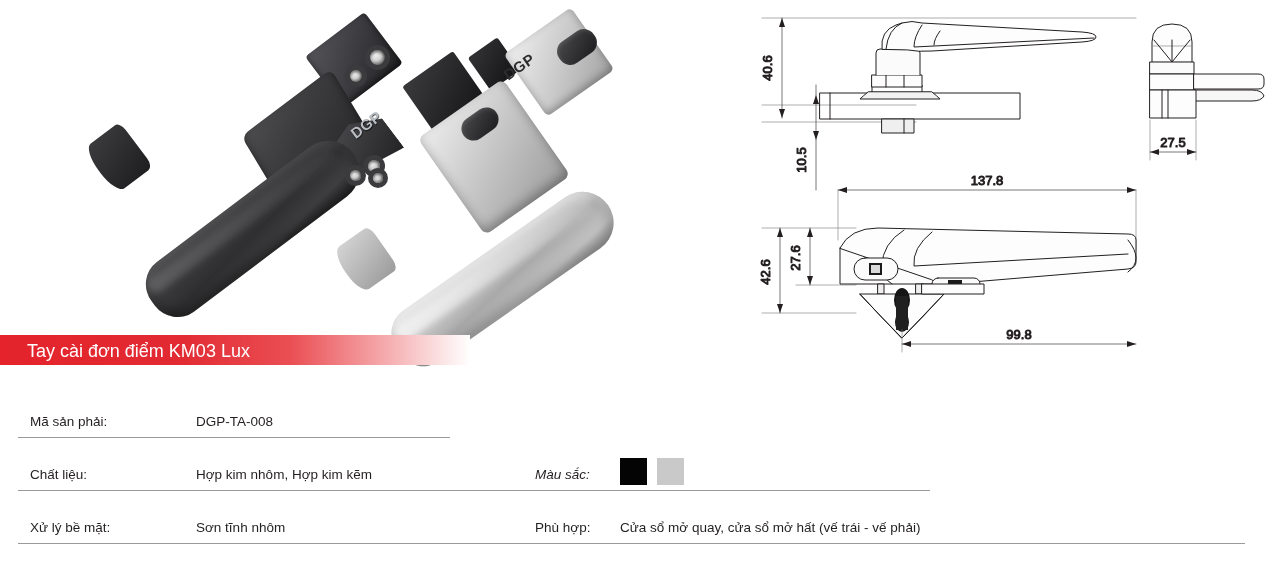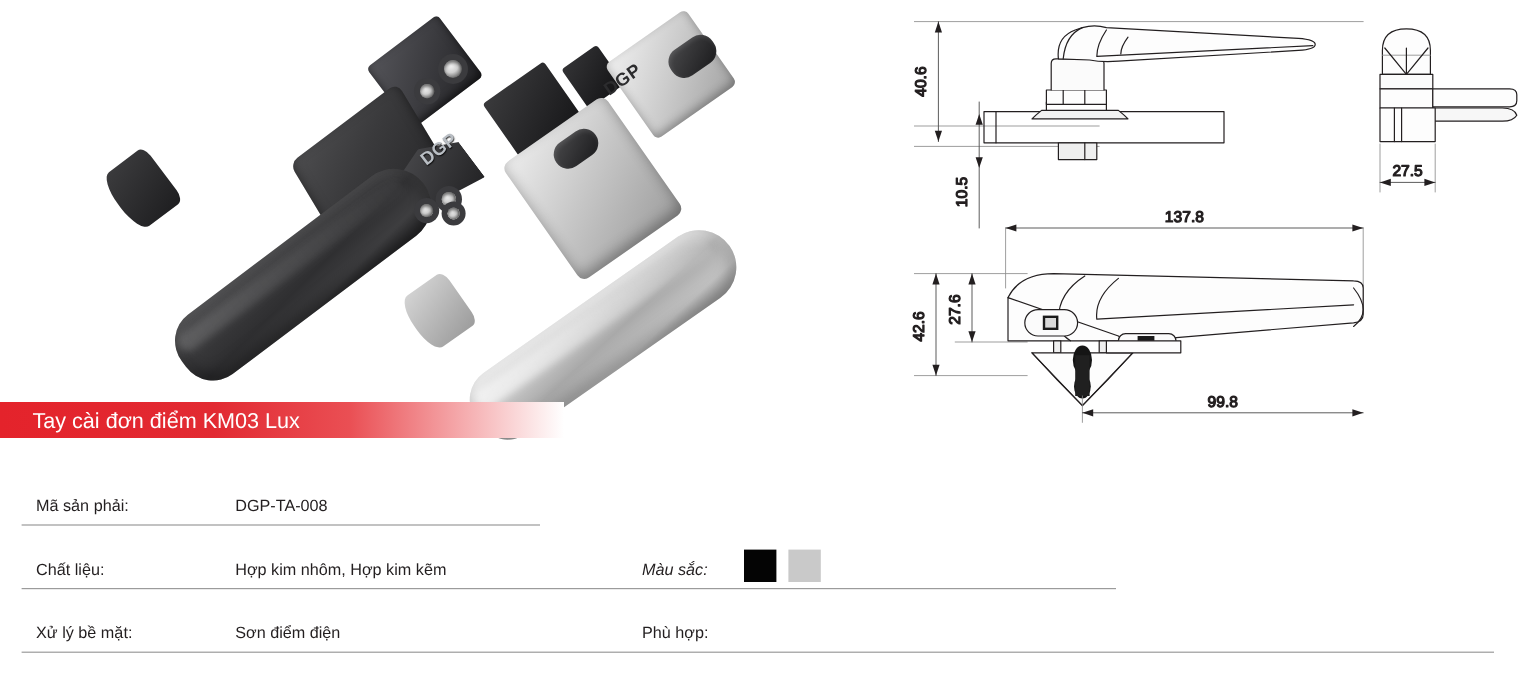--- a/index.html
+++ b/index.html
@@ -361,22 +361,23 @@
   <div class="spec-sub-label" id="color-label">Màu sắc:</div>
   <div id="swatches">
     <span class="swatch" style="background:#040404"></span>
     <span class="swatch" style="background:#c9c9c9"></span>
   </div>
   <div class="rule"></div>
 </div>
 
 <div class="spec-row" id="row-surface">
   <div class="spec-label">Xử lý bề mặt:</div>
-  <div class="spec-value">Sơn điểm điện</div>
+  <div class="spec-value">Sơn tĩnh nhôm</div>
   <div class="spec-sub-label" id="fit-label">Phù hợp:</div>
+  <div class="spec-sub-value" id="fit-value">Cửa sổ mở quay, cửa sổ mở hất (vế trái - vế phải)</div>
   <div class="rule"></div>
 </div>
 
 <div id="drawings">
   <svg width="574" height="380" viewBox="0 0 574 380" xmlns="http://www.w3.org/2000/svg">
     <g fill="none" stroke="#231f20" stroke-width="1" stroke-linejoin="round" stroke-linecap="round">
 
       <line x1="26" y1="18" x2="400" y2="18" stroke="#8a8a8a" stroke-width=".7"></line>
       <line x1="26" y1="105" x2="180" y2="105" stroke="#8a8a8a" stroke-width=".7"></line>
       <line x1="26" y1="122" x2="180" y2="122" stroke="#8a8a8a" stroke-width=".7"></line>

